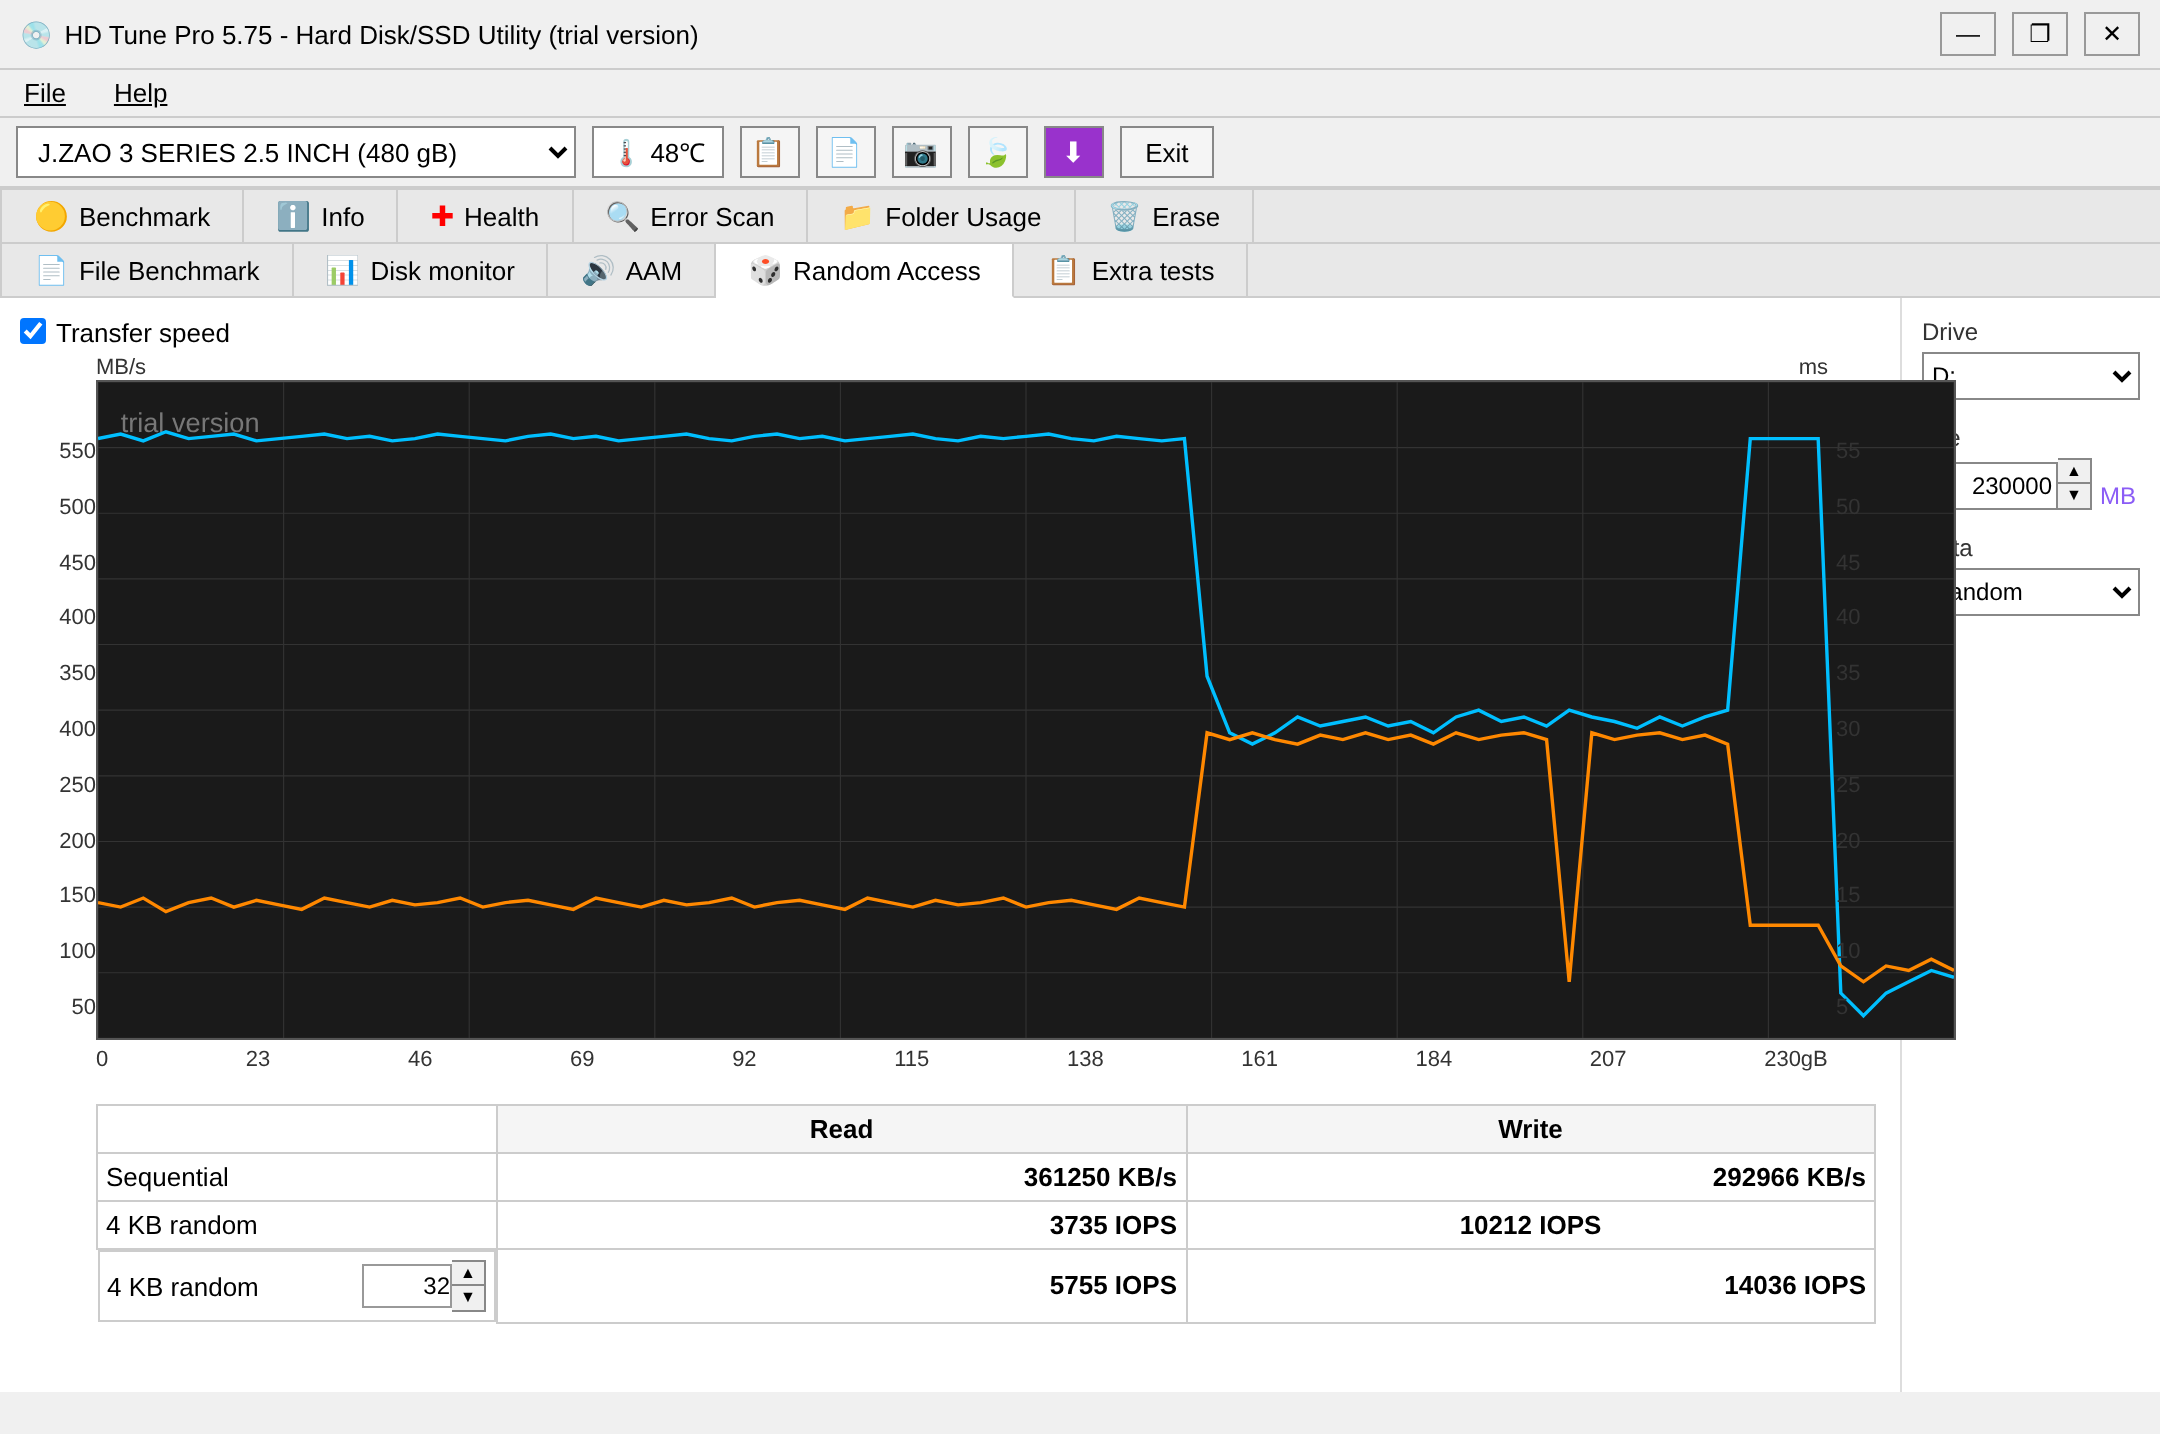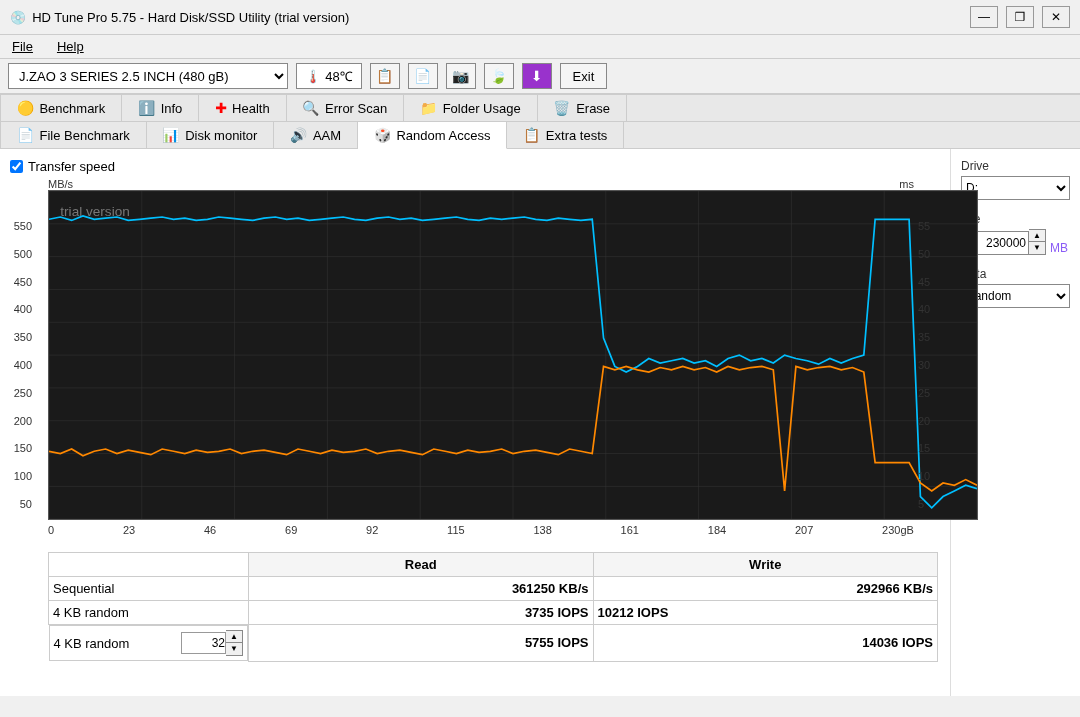--- a/index.html
+++ b/index.html
@@ -133,21 +133,21 @@
     }
 
     
     #chart-area {
       flex: 1;
       padding: 10px;
       position: relative;
     }
     #transfer-speed-label {
       display: flex;
-      align-items: center;
+      align-items: flex-start;
       gap: 5px;
       margin-bottom: 4px;
       font-size: 13px;
     }
     #chart-canvas {
       width: 100%;
       height: 100%;
     }
     #y-axis-left {
       position: absolute;
@@ -386,21 +386,21 @@
       <span>Transfer speed</span>
     </div>
 
     <div class="axis-labels-row">
       <span class="mb-s-label">MB/s</span>
       <span class="ms-label">ms</span>
     </div>
 
     <div id="chart-wrapper" style="display:flex; align-items:flex-start;">
 
-      <div id="y-axis-left" style="position:relative; height:290px; width:38px; display:flex; flex-direction:column; justify-content:space-between; font-size:11px; text-align:right; padding-right:16px; flex-shrink:0;">
+      <div id="y-axis-left" style="position:relative; height:290px; width:38px; display:flex; flex-direction:column; justify-content:space-between; font-size:11px; text-align:right; padding-right:0; flex-shrink:0;">
         <span>550</span>
         <span>500</span>
         <span>450</span>
         <span>400</span>
         <span>350</span>
         <span>400</span>
         <span>250</span>
         <span>200</span>
         <span>150</span>
         <span>100</span>
@@ -488,21 +488,21 @@
       </thead>
       <tbody>
         <tr>
           <td style="border:1px solid #ccc; padding:4px;">Sequential</td>
           <td class="col-value" style="border:1px solid #ccc; padding:4px; text-align:right; font-weight:bold;">361250  KB/s</td>
           <td class="col-value" style="border:1px solid #ccc; padding:4px; text-align:right; font-weight:bold;">292966  KB/s</td>
         </tr>
         <tr>
           <td style="border:1px solid #ccc; padding:4px;">4 KB random</td>
           <td class="col-value" style="border:1px solid #ccc; padding:4px; text-align:right; font-weight:bold;">3735  IOPS</td>
-          <td class="col-value" style="border:1px solid #ccc; padding:4px; text-align:left; font-weight:bold;">10212  IOPS</td>
+          <td class="col-value" style="border:1px solid #ccc; padding:4px; text-align:center; font-weight:bold;">10212  IOPS</td>
         </tr>
         <tr>
           <td style="border:1px solid #ccc; padding:4px; display:flex; align-items:center; gap:4px;">
             <span>4 KB random</span>
             <span style="display:flex; margin-left:auto; align-items:center;">
               <input class="queue-input" type="text" value="32" style="width: 45px; height: 22px; border: 1px solid rgb(153, 153, 153); text-align: right; font-size: 12px;">
               <div class="spin-btns">
                 <button class="spin-btn">▲</button>
                 <button class="spin-btn">▼</button>
               </div>

